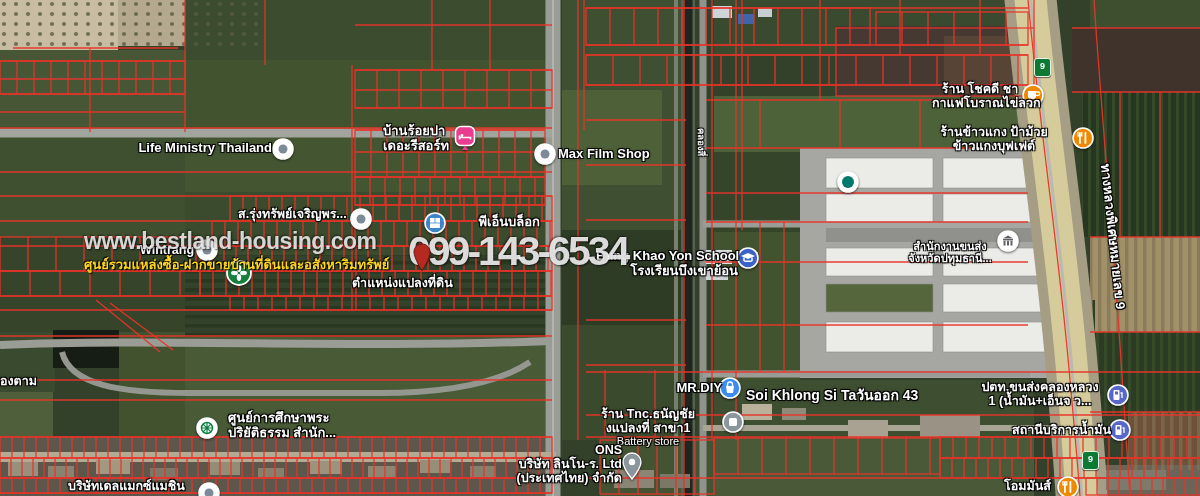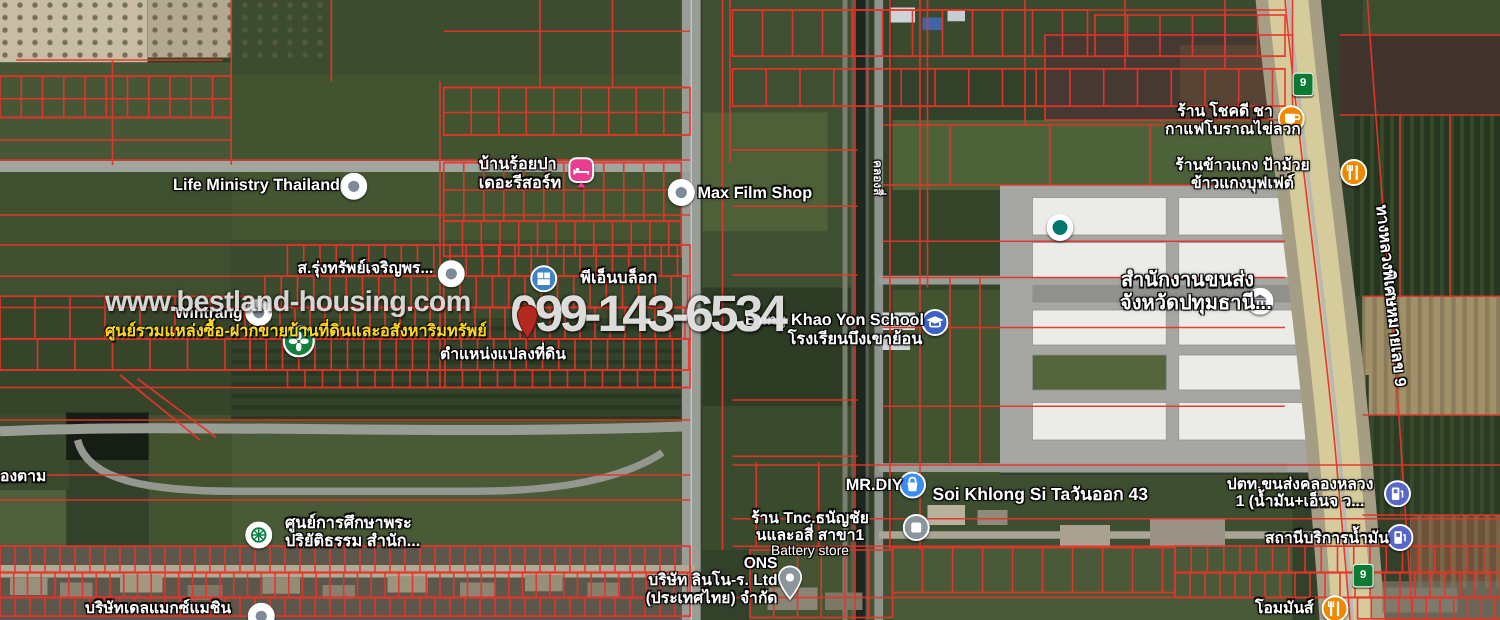--- a/index.html
+++ b/index.html
@@ -716,21 +716,21 @@
           <div>Max Film Shop</div>
         </div>
       </div>
       <div class="poi">
         <div class="icon" style="left: 424px; top: 212px;"><svg width="22" height="22" viewBox="0 0 22 22">
             <circle cx="11" cy="11" r="10" fill="#3d85c6" stroke="#fff" stroke-width="1.6"></circle>
             <rect x="6" y="6" width="4.6" height="4.6" fill="#fff"></rect>
             <rect x="11.4" y="6" width="4.6" height="4.6" fill="#fff"></rect>
             <rect x="6" y="11.4" width="9.9" height="4.6" fill="#fff"></rect>
           </svg></div>
-        <div class="lbl maplbl" style="left: 450px; top: 215px; width: 90px; text-align: center; font-size: 13px;">
+        <div class="lbl maplbl" style="left: 450px; top: 215px; width: 90px; text-align: right; font-size: 13px;">
           <div>พีเอ็นบล็อก</div>
         </div>
       </div>
       <div class="poi">
         <div class="icon" style="left: 350px; top: 208px;"><svg width="22" height="22" viewBox="0 0 22 22">
             <circle cx="11" cy="11" r="10" fill="#fff" stroke="#fff" stroke-width="1.6"></circle>
             <circle cx="11" cy="11" r="4.5" fill="#7d8a97"></circle>
           </svg></div>
         <div class="lbl maplbl" style="left: 238px; top: 207px; width: 118px; text-align: left; font-size: 12.5px;">
           <div>ส.รุ่งทรัพย์เจริญพร...</div>
@@ -766,21 +766,21 @@
         </div>
       </div>
       <div class="poi">
         <div class="icon" style="left: 997px; top: 230px;"><svg width="22" height="22" viewBox="0 0 22 22">
             <circle cx="11" cy="11" r="10" fill="#fff" stroke="#fff" stroke-width="1.6"></circle>
             <path d="M6,9 h10 v1.4 h-10 Z M11,5.5 l5,3 h-10 Z" fill="#5f6368"></path>
             <rect x="6.5" y="11" width="2" height="4.5" fill="#5f6368"></rect>
             <rect x="10" y="11" width="2" height="4.5" fill="#5f6368"></rect>
             <rect x="13.5" y="11" width="2" height="4.5" fill="#5f6368"></rect>
           </svg></div>
-        <div class="lbl maplbl" style="left: 896px; top: 216px; width: 108px; text-align: center; font-size: 16px;">
+        <div class="lbl maplbl" style="left: 896px; top: 240px; width: 108px; text-align: center; font-size: 11px;">
           <div>สำนักงานขนส่ง</div>
           <div>จังหวัดปทุมธานี...</div>
         </div>
       </div>
       <div class="poi">
         <div class="icon" style="left: 837px; top: 171px;"><svg width="22" height="22" viewBox="0 0 22 22">
             <circle cx="11" cy="11" r="10" fill="#fff" stroke="#fff" stroke-width="1.6"></circle>
             <circle cx="11" cy="11" r="6" fill="#00796b"></circle>
           </svg></div>
       </div>
@@ -822,21 +822,21 @@
           <div>Soi Khlong Si Taวันออก 43</div>
         </div>
       </div>
       <div class="poi">
         <div class="icon" style="left: 722px; top: 411px;"><svg width="22" height="22" viewBox="0 0 22 22">
             <circle cx="11" cy="11" r="10" fill="#8a959c" stroke="#fff" stroke-width="1.6"></circle>
             <rect x="7" y="7" width="8" height="8" rx="1.5" fill="#fff"></rect>
           </svg></div>
         <div class="lbl maplbl" style="left: 592px; top: 407px; width: 112px; text-align: center; font-size: 12.5px;">
           <div>ร้าน Tnc.ธนัญชัย</div>
-          <div>นและอสี่ สาขา1</div>
+          <div>งแปลงที่ สาขา1</div>
           <div class="sub">Battery store</div>
         </div>
       </div>
       <div class="poi">
         <div class="icon" style="left: 622px; top: 452px;"><svg width="20" height="28" viewBox="0 0 20 28">
             <path d="M10,1 C15,1 19,5 19,10 C19,16 10,27 10,27 C10,27 1,16 1,10 C1,5 5,1 10,1 Z" fill="#8a959c" stroke="#fff" stroke-width="1.4"></path>
             <circle cx="10" cy="10" r="3.2" fill="#fff"></circle>
           </svg></div>
         <div class="lbl maplbl" style="left: 492px; top: 443px; width: 130px; text-align: right; font-size: 12.5px;">
           <div>ONS</div>

